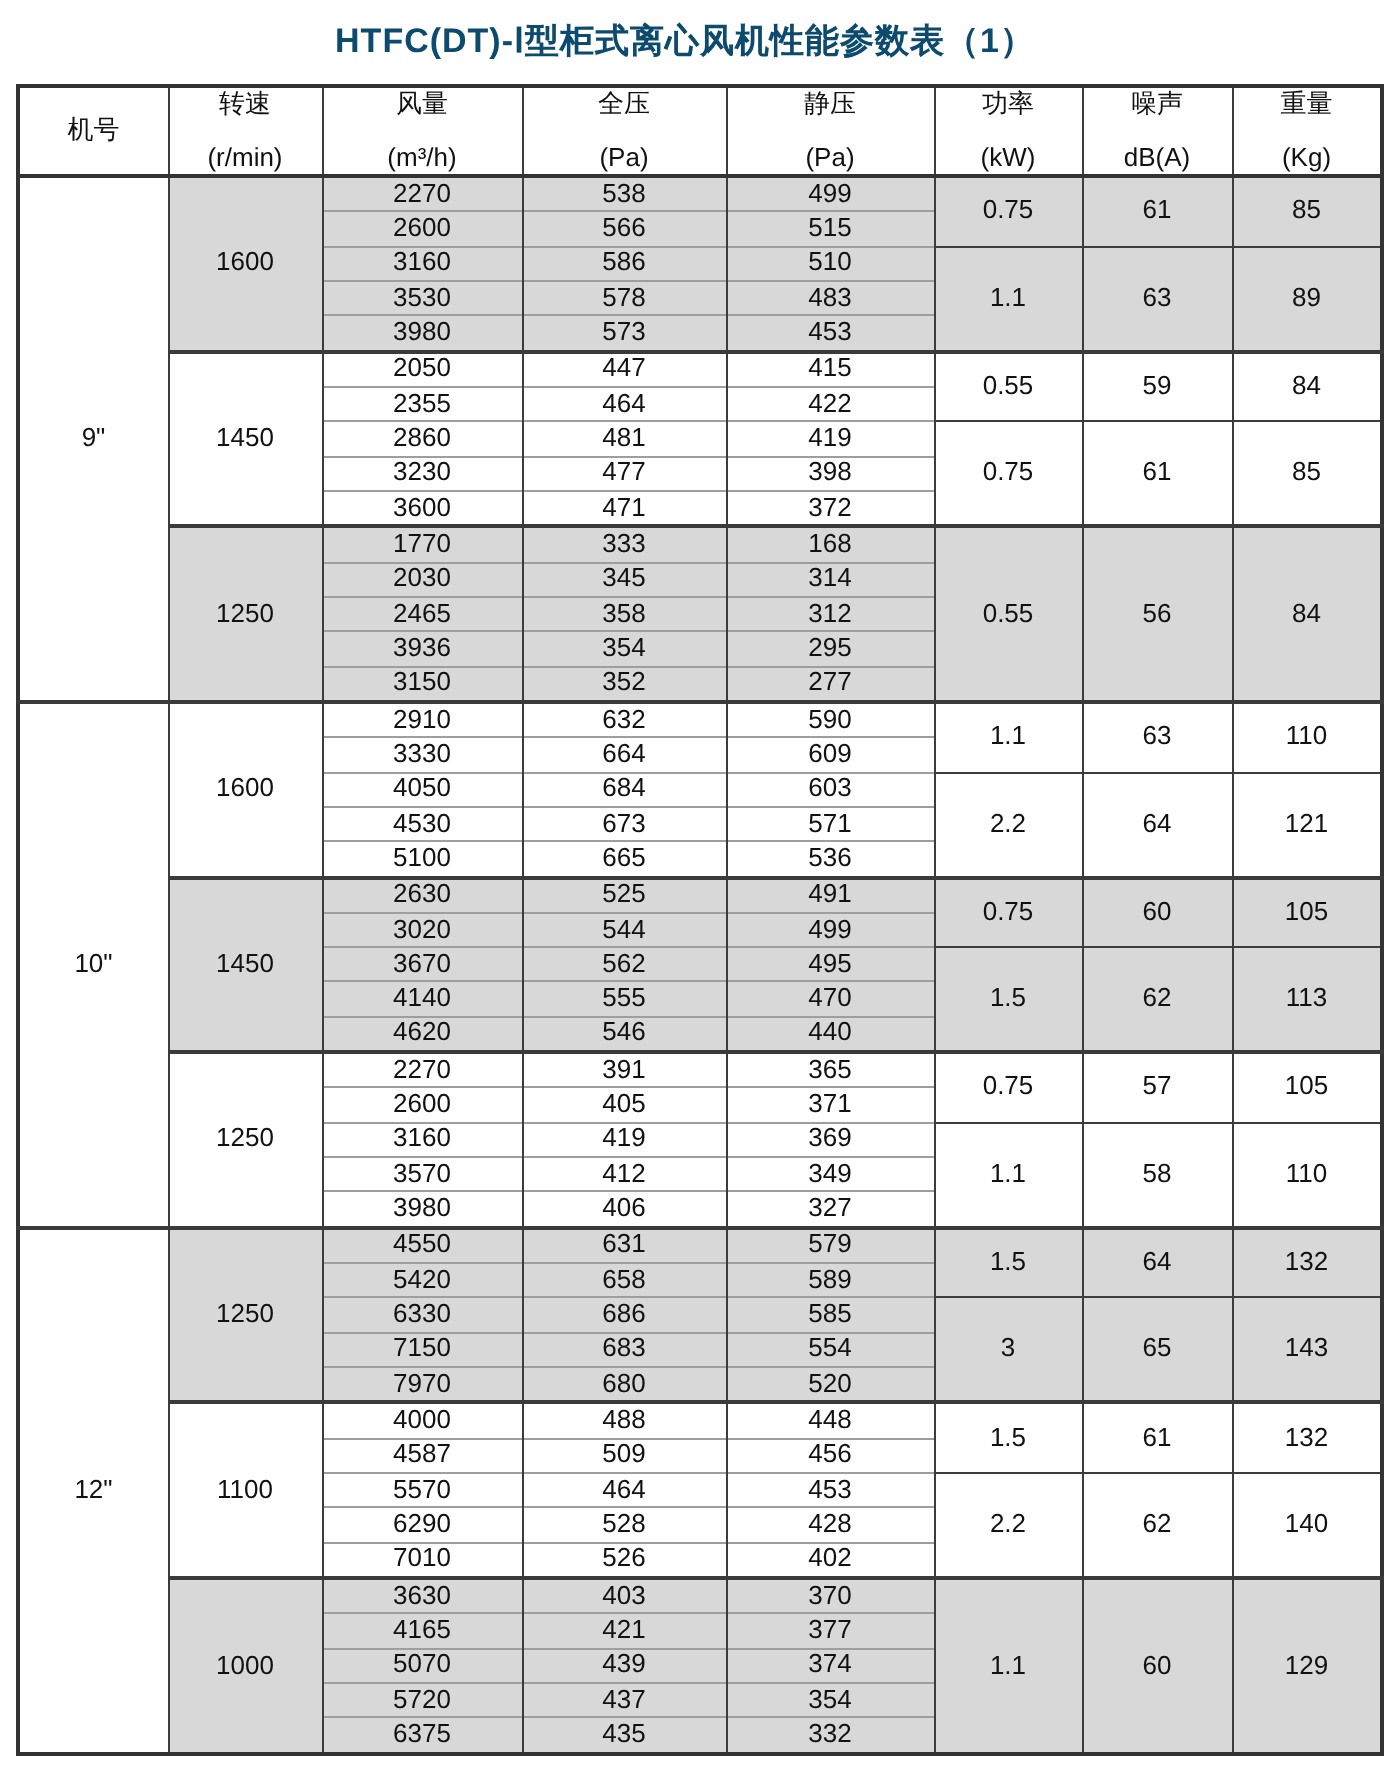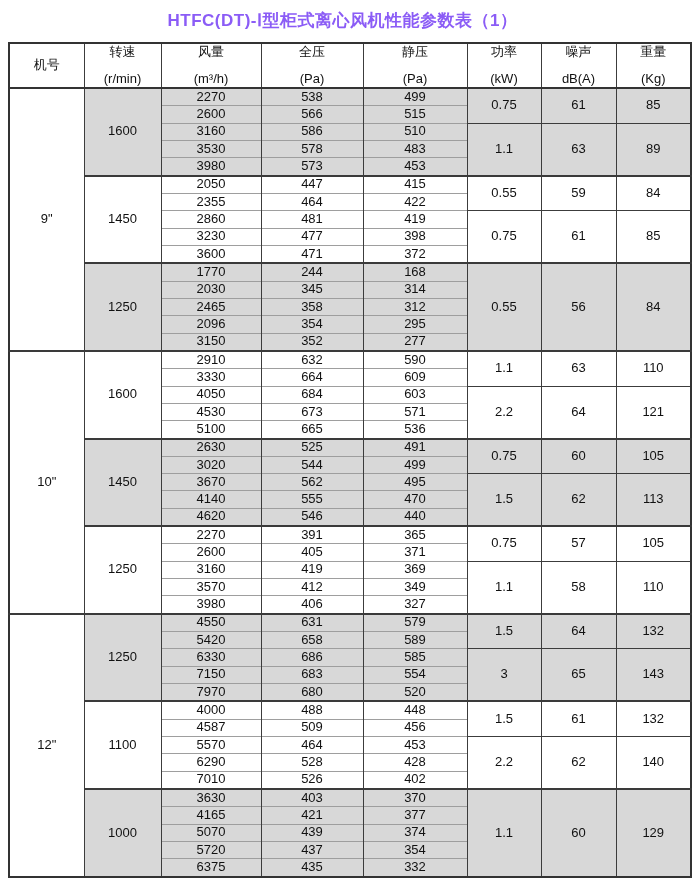--- a/index.html
+++ b/index.html
@@ -11,21 +11,21 @@
     font-family: "Liberation Sans", sans-serif;
     color: #111111;
   }
   .page { width: 700px; height: 891px; overflow: hidden; }
   .title {
     margin: 9px 15px 0 0;
     text-align: center;
     font-size: 17px;
     font-weight: 600;
     letter-spacing: 0.5px;
-    color: #8b5cf6;
+    color: #0c4a6e;
   }
   table.spec-table {
     border-collapse: collapse;
     table-layout: fixed;
     width: 682px;
     height: 836px;
     margin: 10px auto 0 auto;
     border: 2px solid #333333;
   }
   .spec-table th, .spec-table td {
@@ -165,38 +165,38 @@
           <td class="">398</td>
         </tr>
         <tr>
           <td class="">3600</td>
           <td class="">471</td>
           <td class="">372</td>
         </tr>
         <tr class="section-start">
           <td rowspan="5" class="shaded">1250</td>
           <td class="shaded">1770</td>
-          <td class="shaded">244</td>
+          <td class="shaded">333</td>
           <td class="shaded">168</td>
           <td rowspan="5" class="shaded ">0.55</td>
           <td rowspan="5" class="shaded ">56</td>
           <td rowspan="5" class="shaded ">84</td>
         </tr>
         <tr>
           <td class="shaded">2030</td>
           <td class="shaded">345</td>
           <td class="shaded">314</td>
         </tr>
         <tr>
           <td class="shaded">2465</td>
           <td class="shaded">358</td>
           <td class="shaded">312</td>
         </tr>
         <tr>
-          <td class="shaded">2096</td>
+          <td class="shaded">3936</td>
           <td class="shaded">354</td>
           <td class="shaded">295</td>
         </tr>
         <tr>
           <td class="shaded">3150</td>
           <td class="shaded">352</td>
           <td class="shaded">277</td>
         </tr>
         <tr class="section-start">
           <td rowspan="15" class="model-cell">10"</td>

